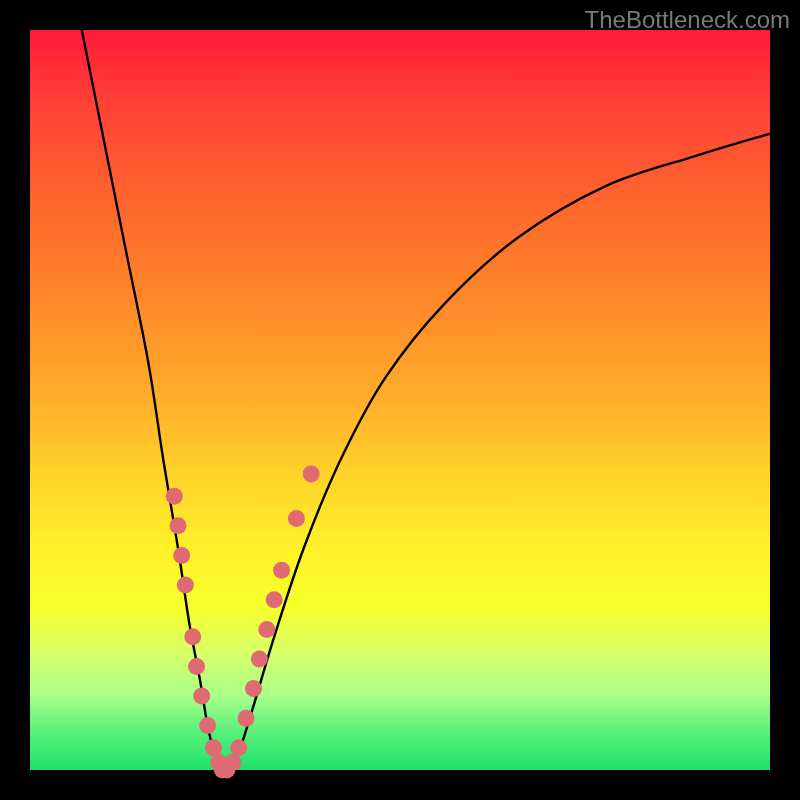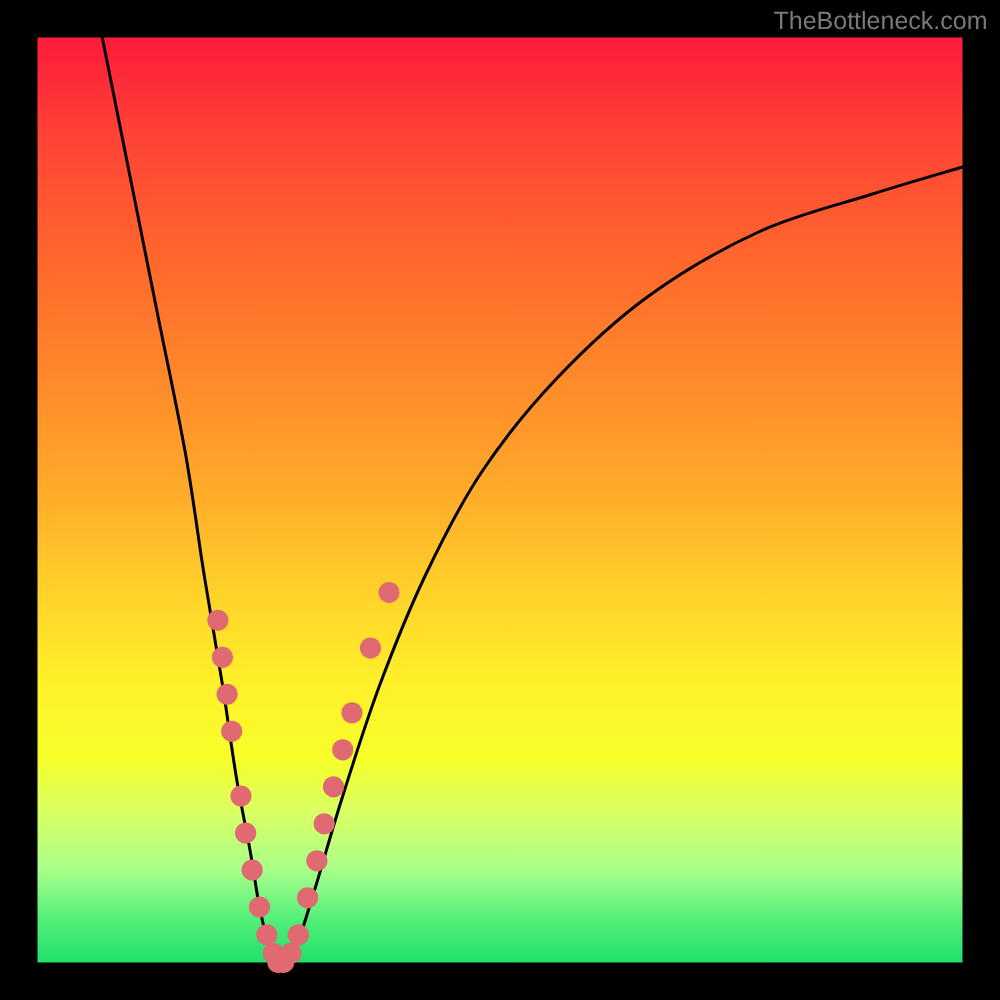--- a/index.html
+++ b/index.html
@@ -37,21 +37,21 @@
       #a8ff8a 90%,
       #57f07a 95%,
       #1fe06a 100%
     );
   }
   .watermark {
     position: absolute;
     top: 6px;
     right: 10px;
     color: #7a7a7a;
-    font-size: 20px;
+    font-size: 24px;
     font-weight: 500;
     user-select: none;
     text-align: center;
   }
   svg.overlay {
     position: absolute;
     left: 30px;
     top: 30px;
     width: 740px;
     height: 740px;

